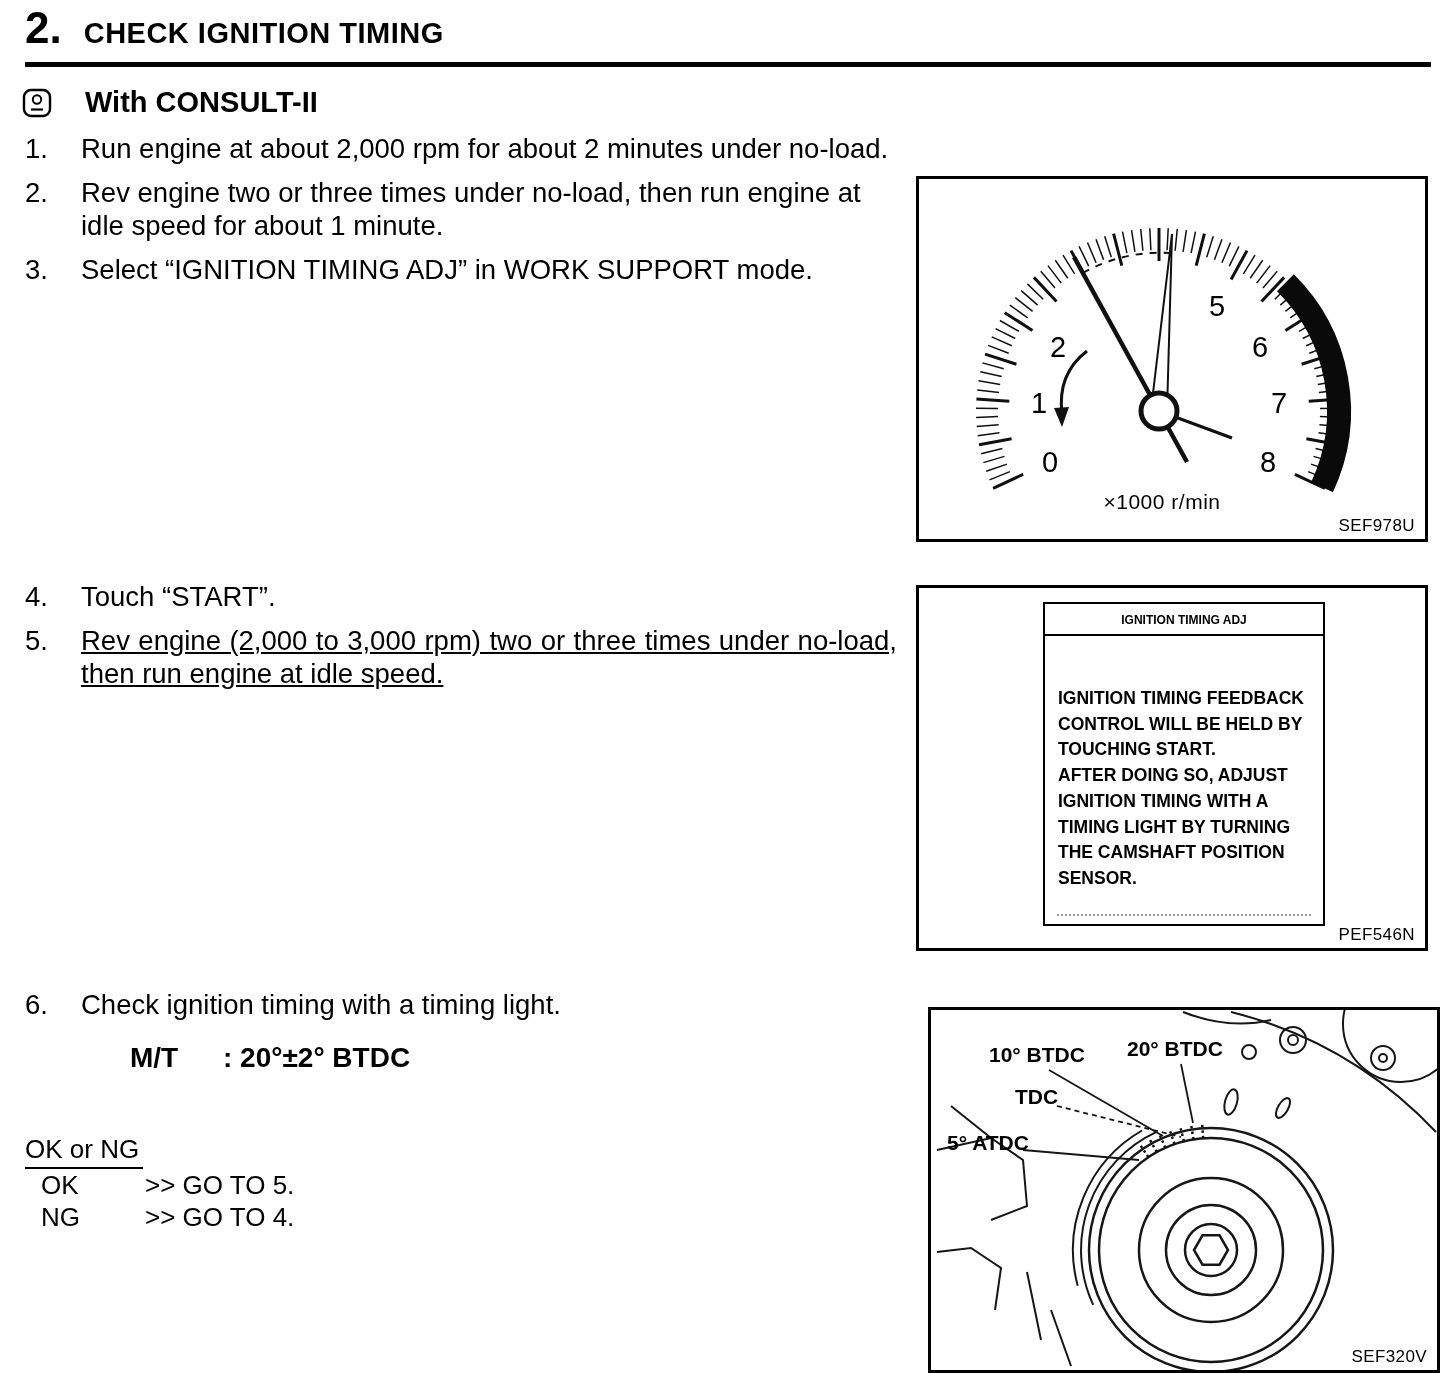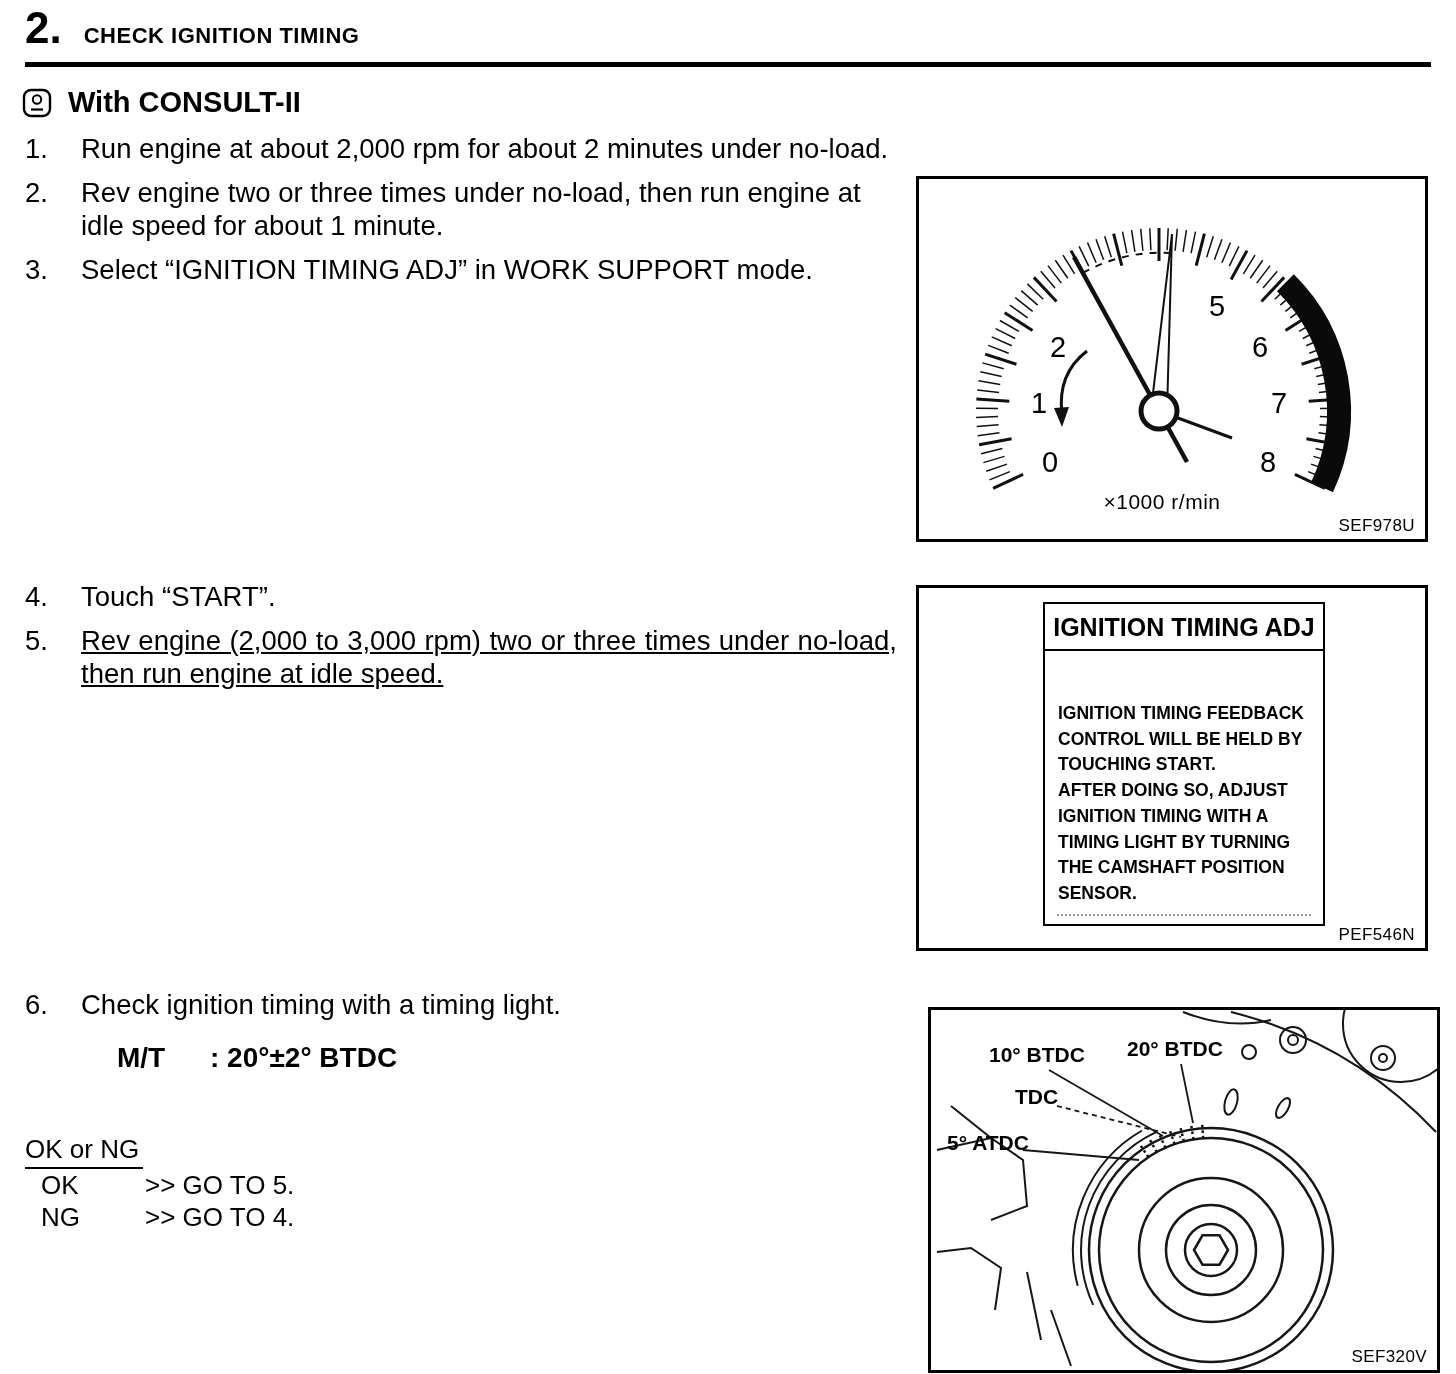--- a/index.html
+++ b/index.html
@@ -3,57 +3,57 @@
 <meta charset="utf-8">
 <style>
   html,body{margin:0;padding:0;background:#fff;}
   .page{position:relative;width:1456px;height:1374px;background:#fff;color:#000;
         font-family:"Liberation Sans",sans-serif;overflow:hidden;}
 
   
   .header{position:absolute;left:25px;top:6px;width:1406px;display:flex;align-items:baseline;
           gap:22px;border-bottom:5px solid #000;padding-bottom:12px;}
   .sec-num{font-size:44px;font-weight:700;line-height:1;}
-  .sec-title{font-size:22px;font-weight:700;letter-spacing:.5px;}
-
-  
-  .subheading{position:absolute;left:22px;top:86px;display:flex;align-items:center;gap:16px;
+  .sec-title{font-size:29px;font-weight:700;letter-spacing:.5px;}
+
+  
+  .subheading{position:absolute;left:22px;top:86px;display:flex;align-items:center;gap:33px;
               font-size:29px;font-weight:700;}
   .consult-icon svg{display:block;}
 
   
   .steps{position:absolute;left:25px;width:872px;}
   #steps-a{top:132px;} #steps-b{top:580px;} #steps-c{top:988px;}
   .step{display:flex;font-size:27.5px;line-height:1.22;margin-bottom:10px;}
   .step .num{flex:0 0 56px;}
   .step .txt{flex:1;}
   .justify .txt{text-align:justify;text-decoration:underline;}
 
   
-  .specs{position:absolute;left:117px;top:1042px;font-size:28px;font-weight:700;}
+  .specs{position:absolute;left:130px;top:1042px;font-size:28px;font-weight:700;}
   .spec-row{display:flex;margin-bottom:17px;}
   .spec-label{flex:0 0 93px;}
 
   
   .okng{position:absolute;left:25px;top:1134px;font-size:26px;}
   .okng-heading{display:inline-block;border-bottom:2.5px solid #000;padding:0 4px 2px 0;}
   .result{display:flex;margin-top:1px;padding-left:16px;}
   .result-label{flex:0 0 104px;}
 
   
   .fig{position:absolute;left:916px;width:512px;height:366px;border:3px solid #000;
        box-sizing:border-box;background:#fff;}
   #fig-tach{top:176px;} #fig-consult{top:585px;} #fig-pulley{top:995px;}
   .fig > svg{display:block;width:100%;height:100%;}
   .caption{position:absolute;right:10px;bottom:3px;font-size:17px;letter-spacing:.4px;}
 
   
   .screen{position:absolute;left:124px;top:14px;width:282px;height:324px;border:2px solid #000;
           box-sizing:border-box;}
-  .screen-title{text-align:center;font-weight:700;font-size:25px;padding:9px 4px 7px;
+  .screen-title{text-align:center;font-weight:700;font-size:12px;padding:9px 4px 7px;
                 border-bottom:2px solid #000;}
   .screen-body{white-space:pre-line;font-weight:700;font-size:17.5px;line-height:1.47;
                padding:0 13px;margin-top:50px;}
   .screen-keys{position:absolute;left:12px;right:12px;bottom:8px;border-top:2px dotted #999;}
 
   
   .gnum{font-size:29px;fill:#000;}
   .gunit{font-size:21px;fill:#000;letter-spacing:.5px;}
   .plabel{font-size:21px;font-weight:700;fill:#000;}
 </style>

